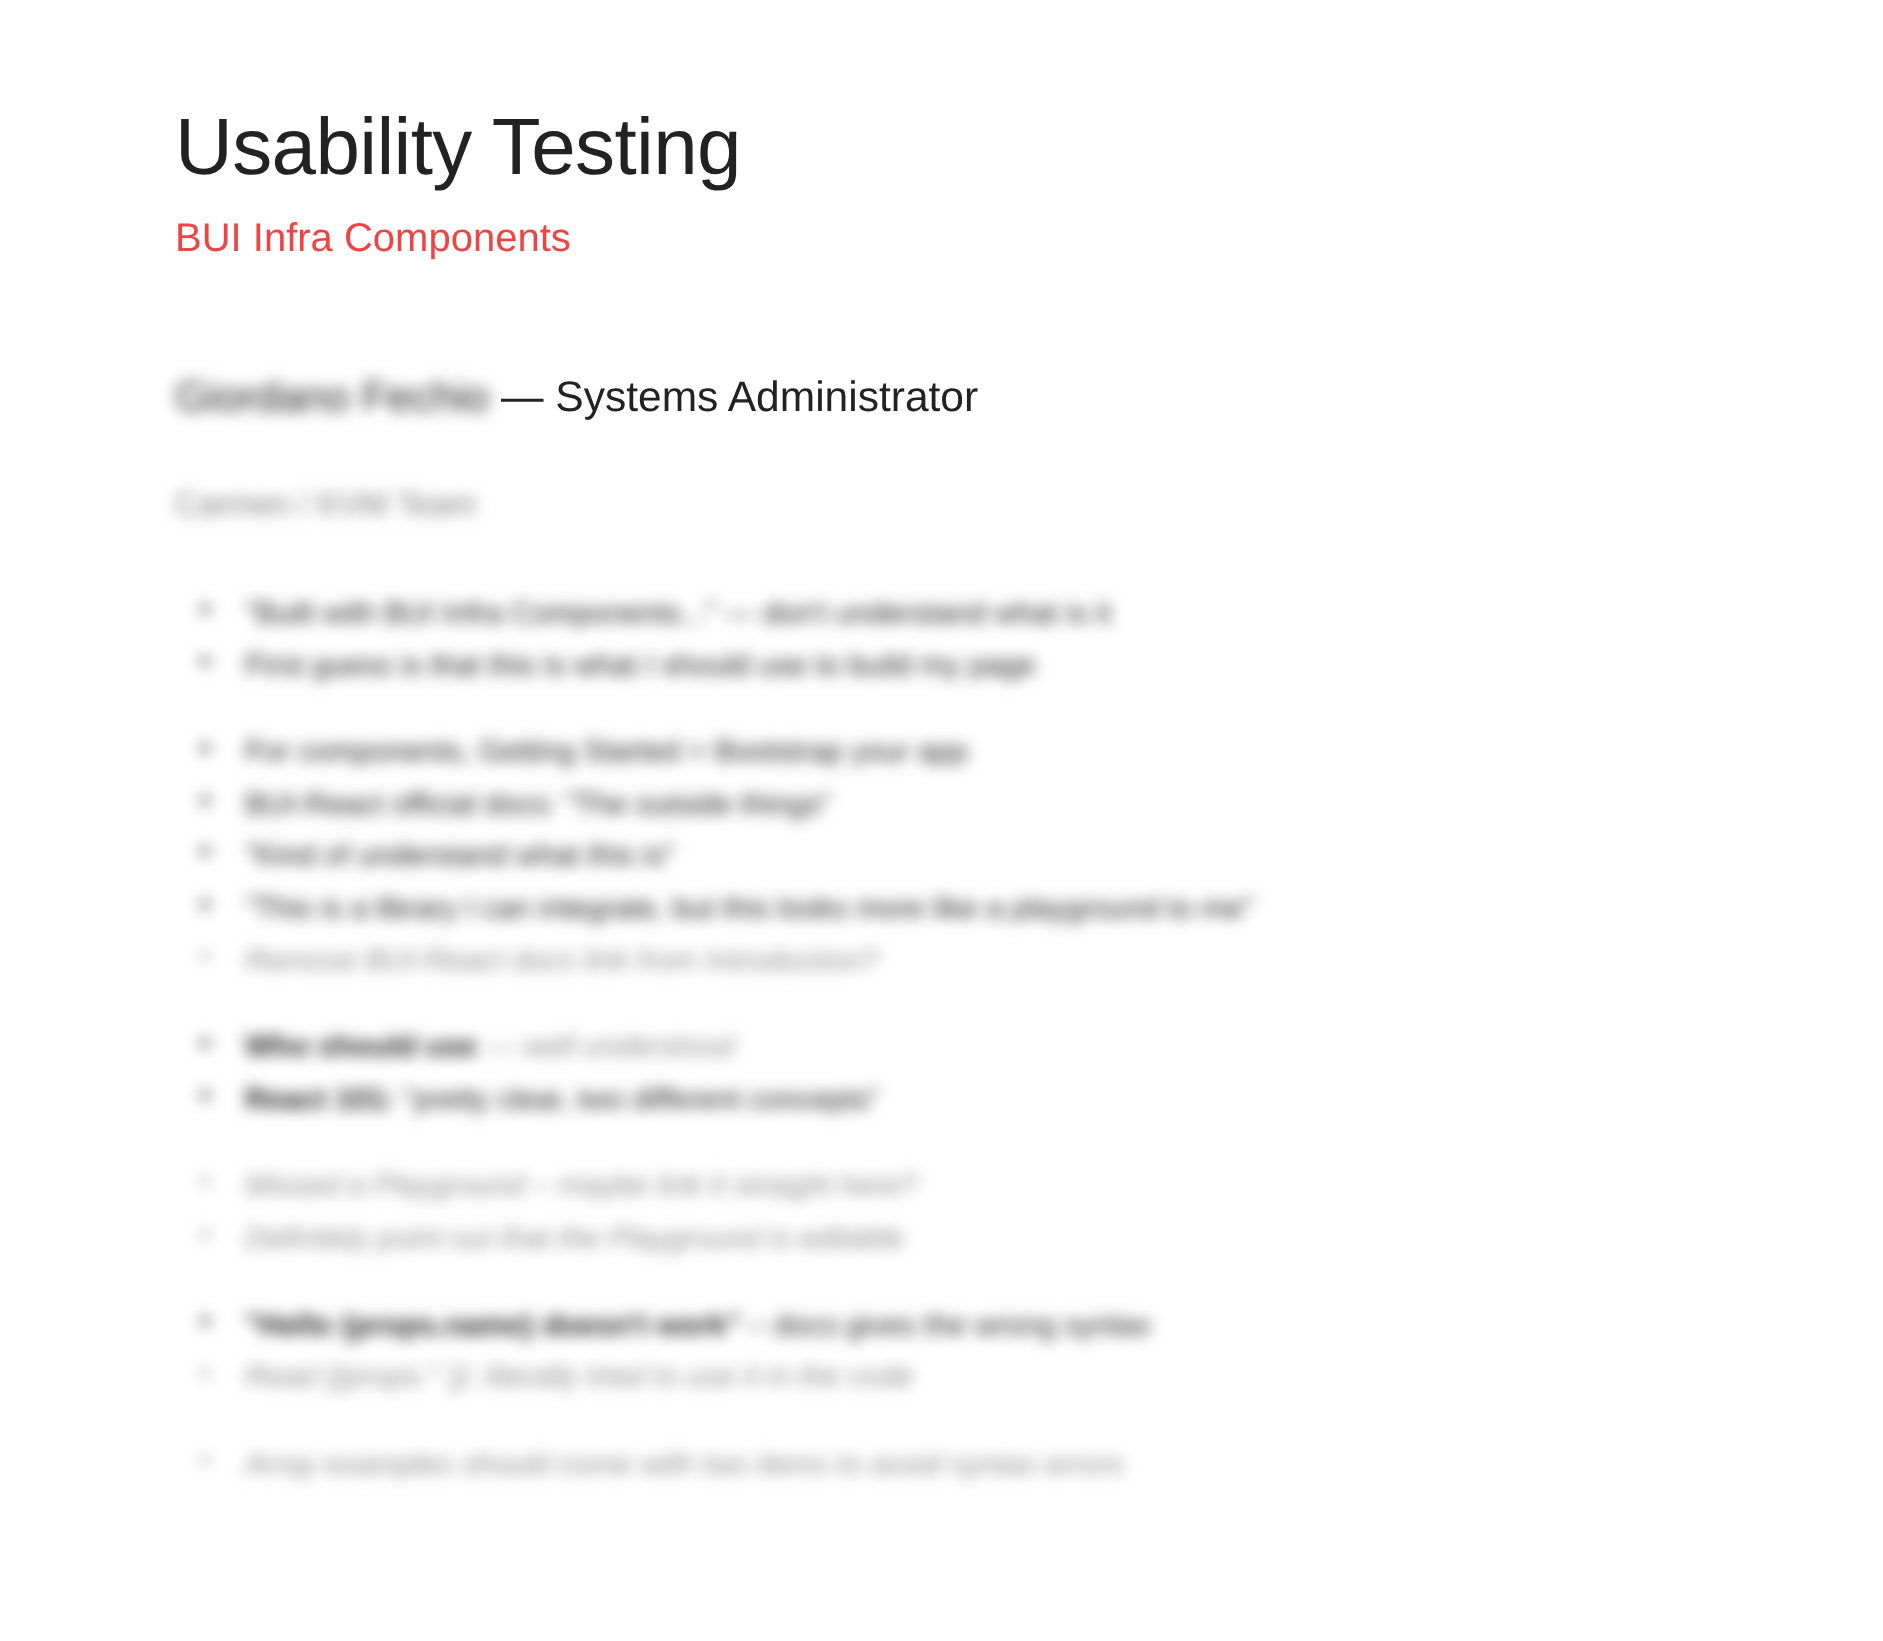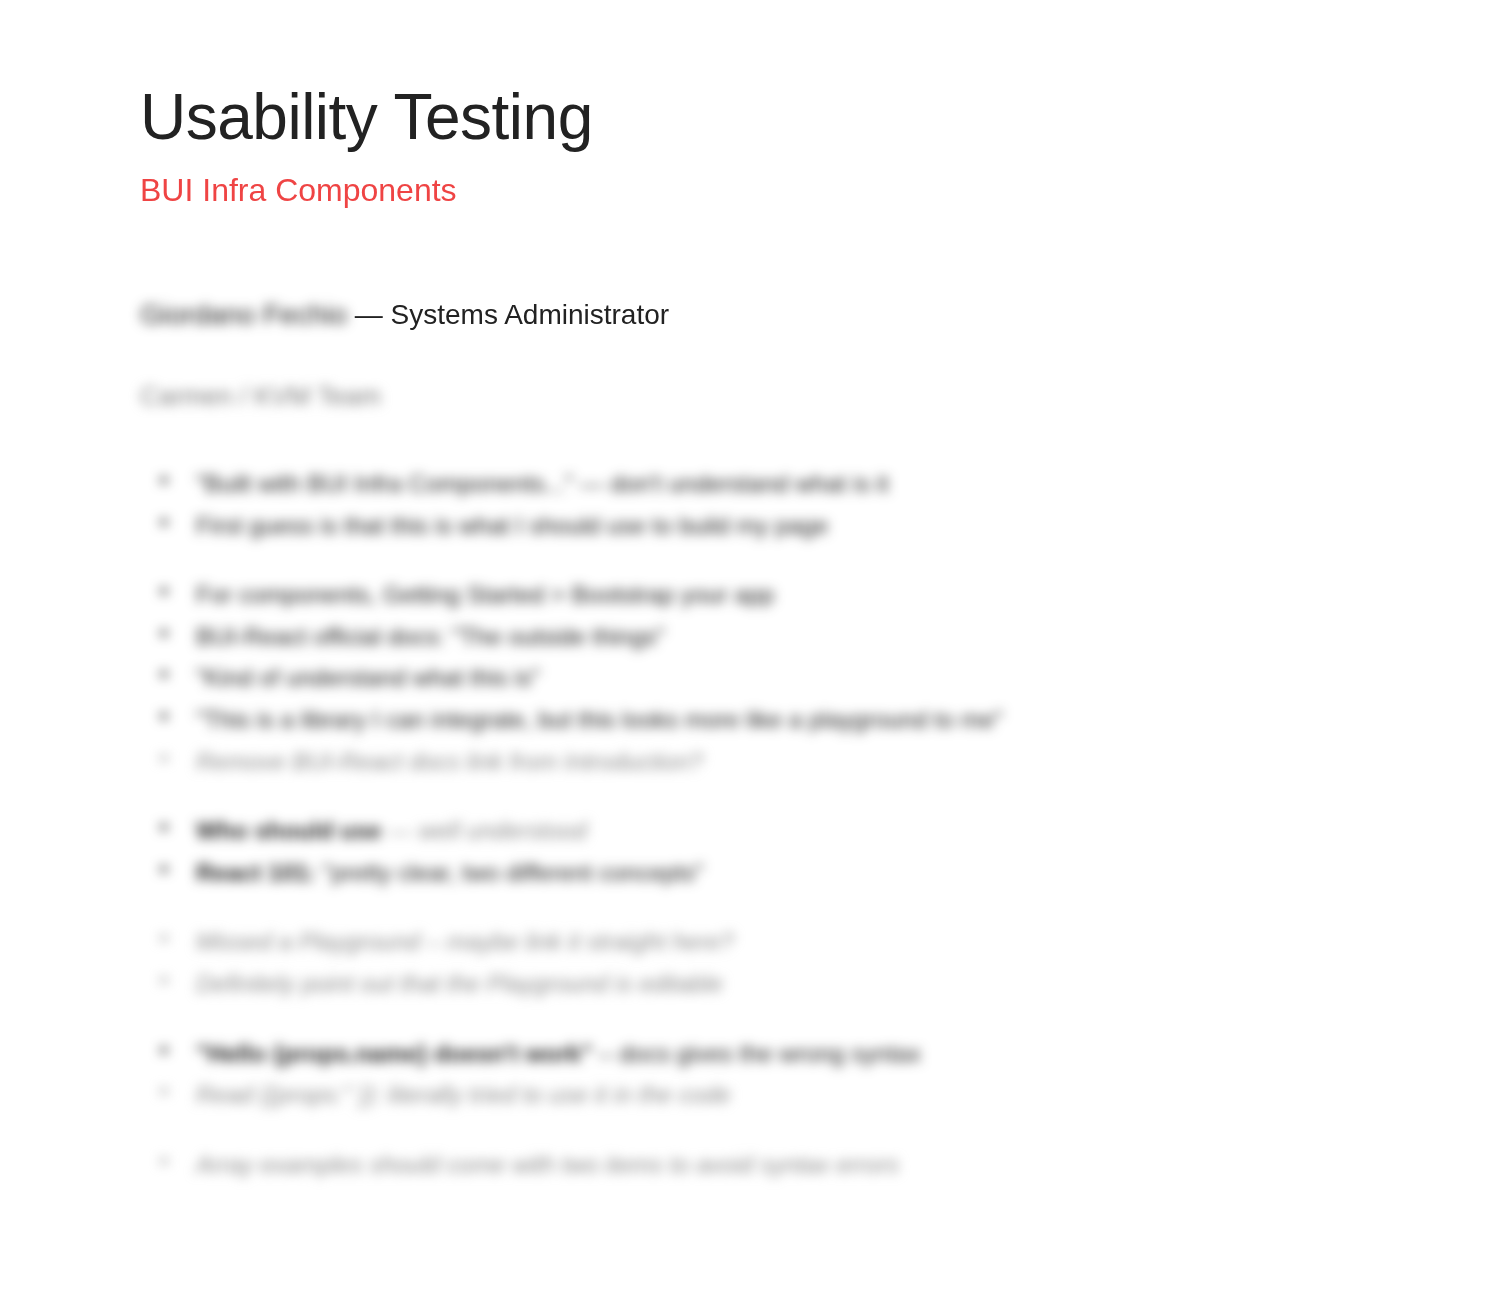--- a/index.html
+++ b/index.html
@@ -21,21 +21,21 @@
     margin: 0 0 18px 0;
     letter-spacing: -0.5px;
   }
   .subtitle {
     font-size: 32px;
     font-weight: 400;
     color: #ef4444;
     margin: 0 0 90px 0;
   }
   .section-header {
-    font-size: 28px;
+    font-size: 34px;
     font-weight: 400;
     margin: 16px 0 50px 0;
   }
   .section-header .name {
     filter: blur(6px);
     display: inline-block;
   }
   .team-line {
     font-size: 26px;
     color: #7a7a7a;

